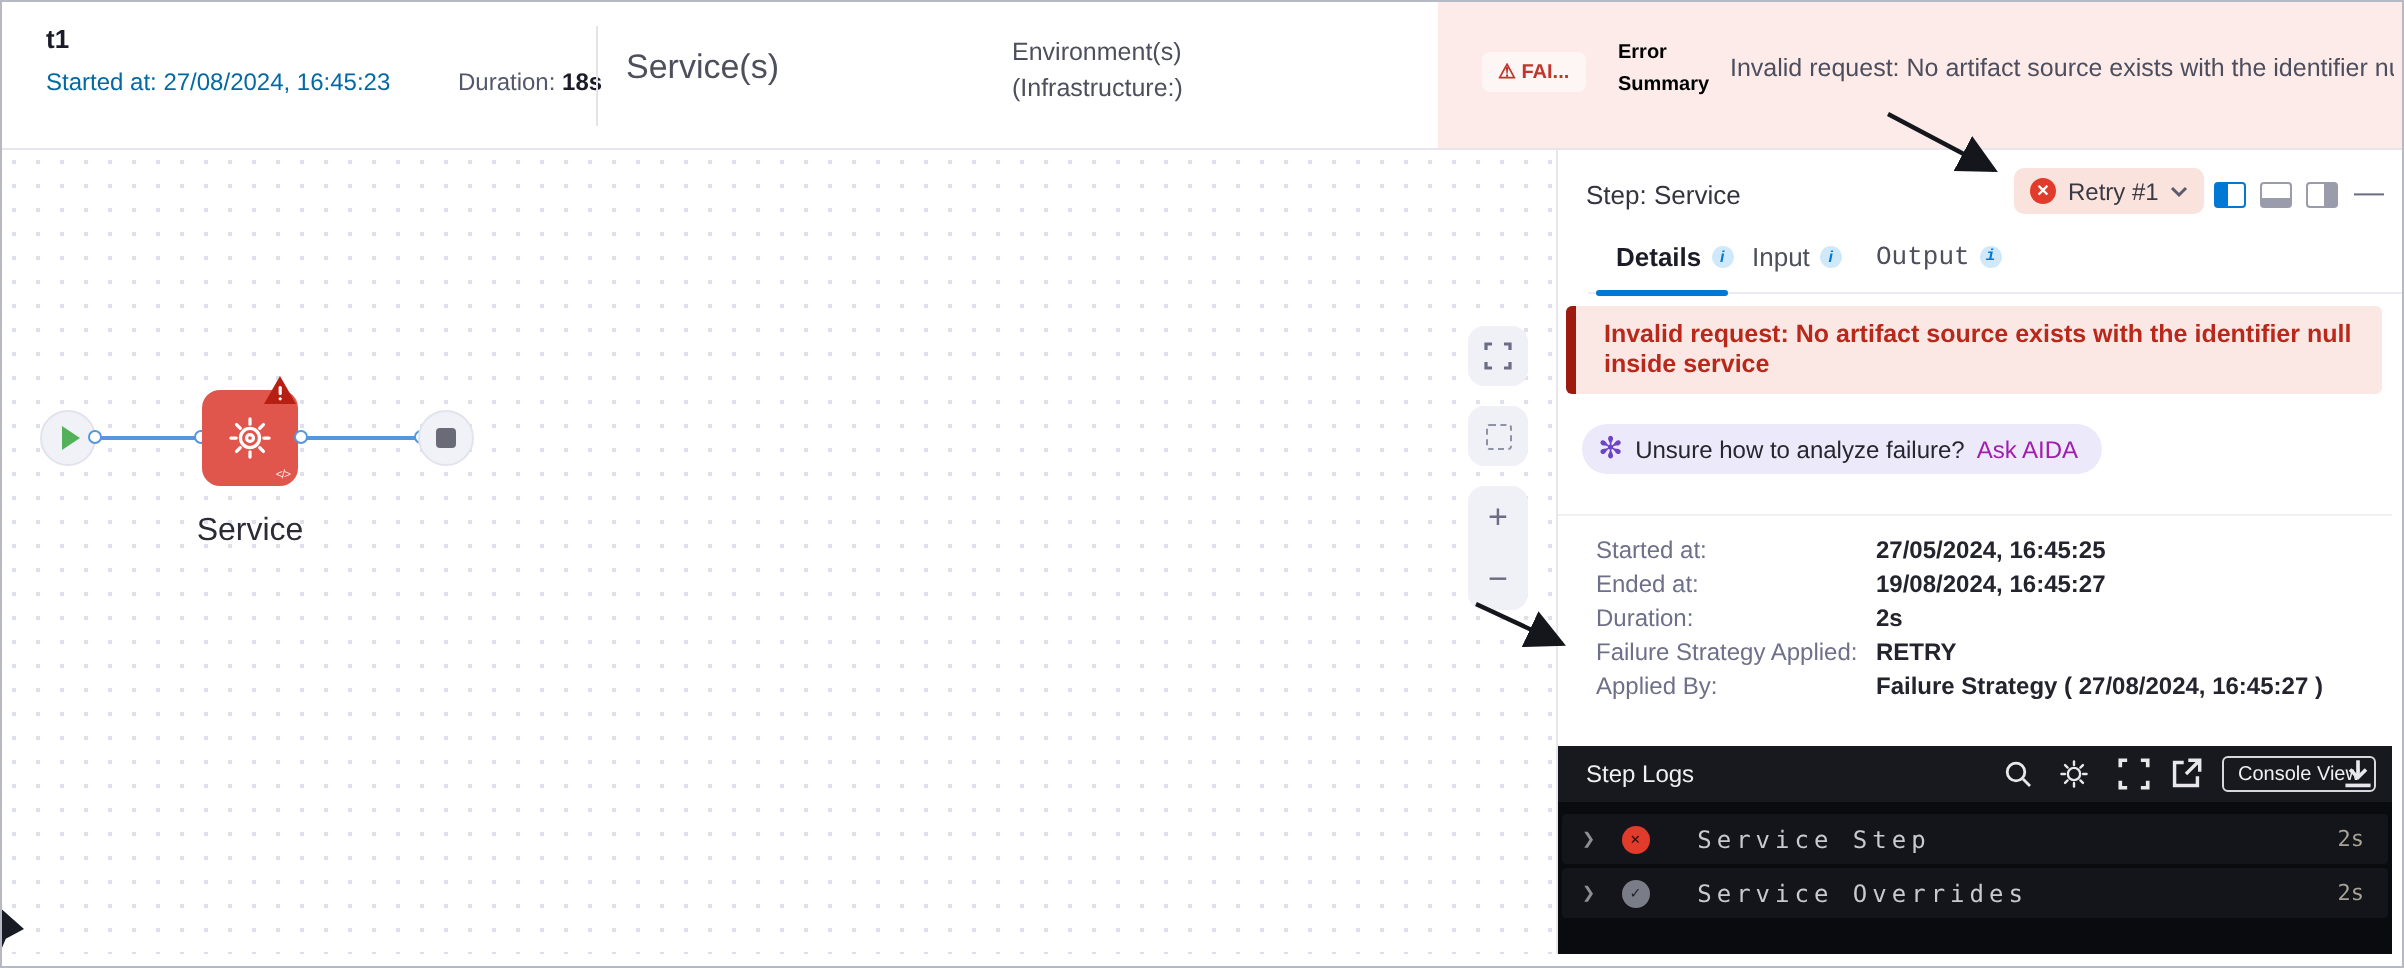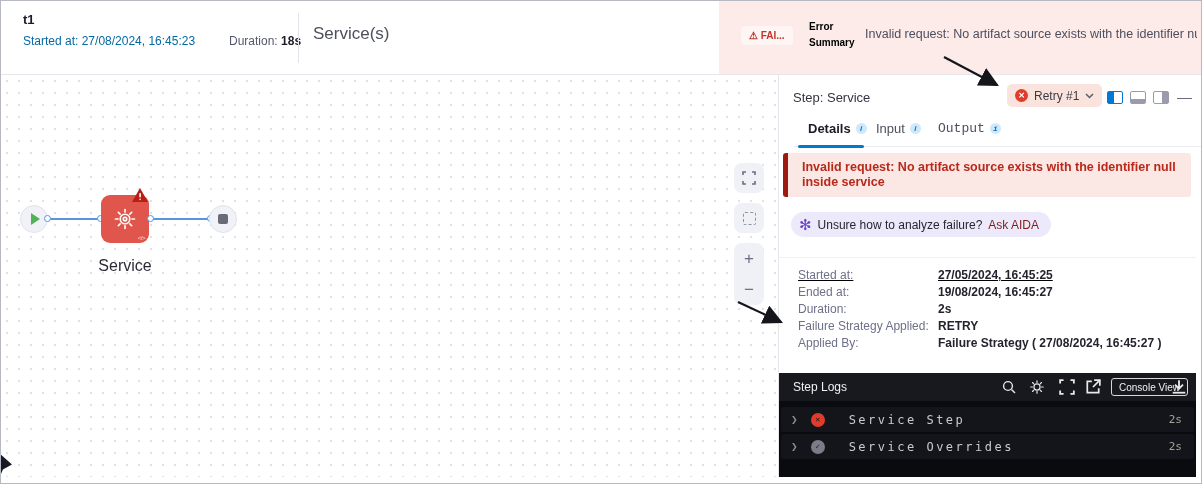--- a/index.html
+++ b/index.html
@@ -76,21 +76,21 @@
   .info-ic { width:11px; height:11px; border-radius:50%; background:#cfe9fb; color:#0278d5; font-size:8px;
              font-weight:bold; display:flex; align-items:center; justify-content:center; font-style:italic; }
 
   .err-box { position:absolute; left:4px; top:78px; width:408px; height:44px; background:#fbe8e5;
              border-left:5px solid #9c1a0e; border-radius:3px; display:flex; align-items:center; }
   .err-box span { padding:0 14px; font-size:12.5px; font-weight:bold; color:#b8291b; line-height:15px; }
 
   .aida-pill { position:absolute; left:12px; top:137px; height:25px; background:#eceafa; border-radius:13px;
                display:flex; align-items:center; gap:6px; padding:0 12px 0 8px; font-size:12px; color:#26262e; }
   .aida-ic { color:#6d44c4; font-size:15px; line-height:1; }
-  .aida-link { color:#7f1d1d; }
+  .aida-link { color:#a21caf; }
 
   .kv-sec { position:absolute; left:0; top:182px; width:100%; border-top:1px solid #f1f1f5; }
   .kv-row { position:absolute; left:19px; width:390px; display:flex; }
   .kv-label { width:140px; font-size:12px; color:#6e7089; }
   .kv-value { font-size:12px; font-weight:bold; color:#23242e; }
 
   
   .logs { position:absolute; left:0; top:298px; width:100%; bottom:0; background:#0a0b0f; }
   .logs-hdr { position:absolute; left:0; top:0; width:100%; height:28px; background:#17191f;
               display:flex; align-items:center; }
@@ -120,20 +120,24 @@
 <body>
 
 <div class="page">
 
   <div class="hdr">
     <div class="hdr-title">t1</div>
     <div class="hdr-meta">Started at: 27/08/2024, 16:45:23</div>
     <div class="hdr-dur"><span>Duration: </span><b>18s</b></div>
     <div class="hdr-divider"></div>
     <div class="hdr-svc">Service(s)</div>
+    <div class="hdr-env">
+      <div>Environment(s)</div>
+      <div>(Infrastructure:)</div>
+    </div>
     <div class="hdr-err">
       <div class="fail-badge">⚠ <span>FAI...</span></div>
       <div class="err-sum-label">Error Summary</div>
       <div class="err-sum-text">Invalid request: No artifact source exists with the identifier null i...</div>
     </div>
   </div>
 
   <div class="canvas">
     <div class="node-circle start-node">
       <div class="play-tri"></div>
@@ -224,21 +228,21 @@
       <span>Invalid request: No artifact source exists with the identifier null inside service</span>
     </div>
 
     <div class="aida-pill">
       <span class="aida-ic">✻</span>
       <span>Unsure how to analyze failure?</span>
       <span class="aida-link">Ask AIDA</span>
     </div>
 
     <div class="kv-sec">
-      <div class="kv-row" style="top:10px;text-decoration:underline;">
+      <div class="kv-row" style="top:10px;">
         <div class="kv-label">Started at:</div>
         <div class="kv-value">27/05/2024, 16:45:25</div>
       </div>
       <div class="kv-row" style="top:27px;">
         <div class="kv-label">Ended at:</div>
         <div class="kv-value">19/08/2024, 16:45:27</div>
       </div>
       <div class="kv-row" style="top:44px;">
         <div class="kv-label">Duration:</div>
         <div class="kv-value">2s</div>

